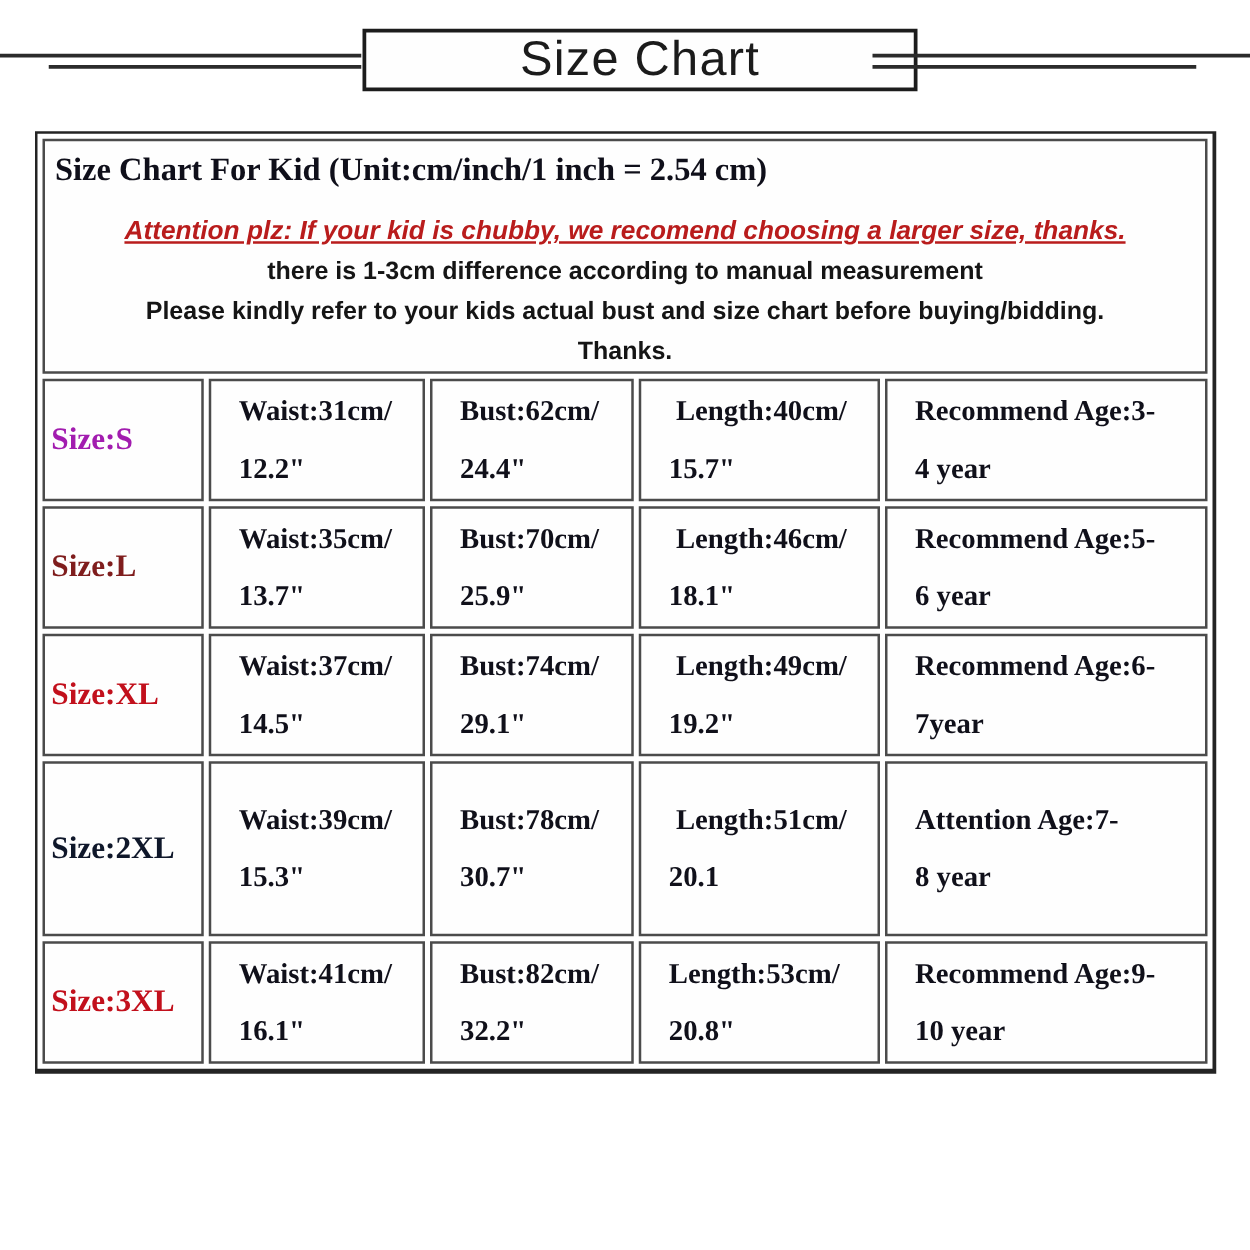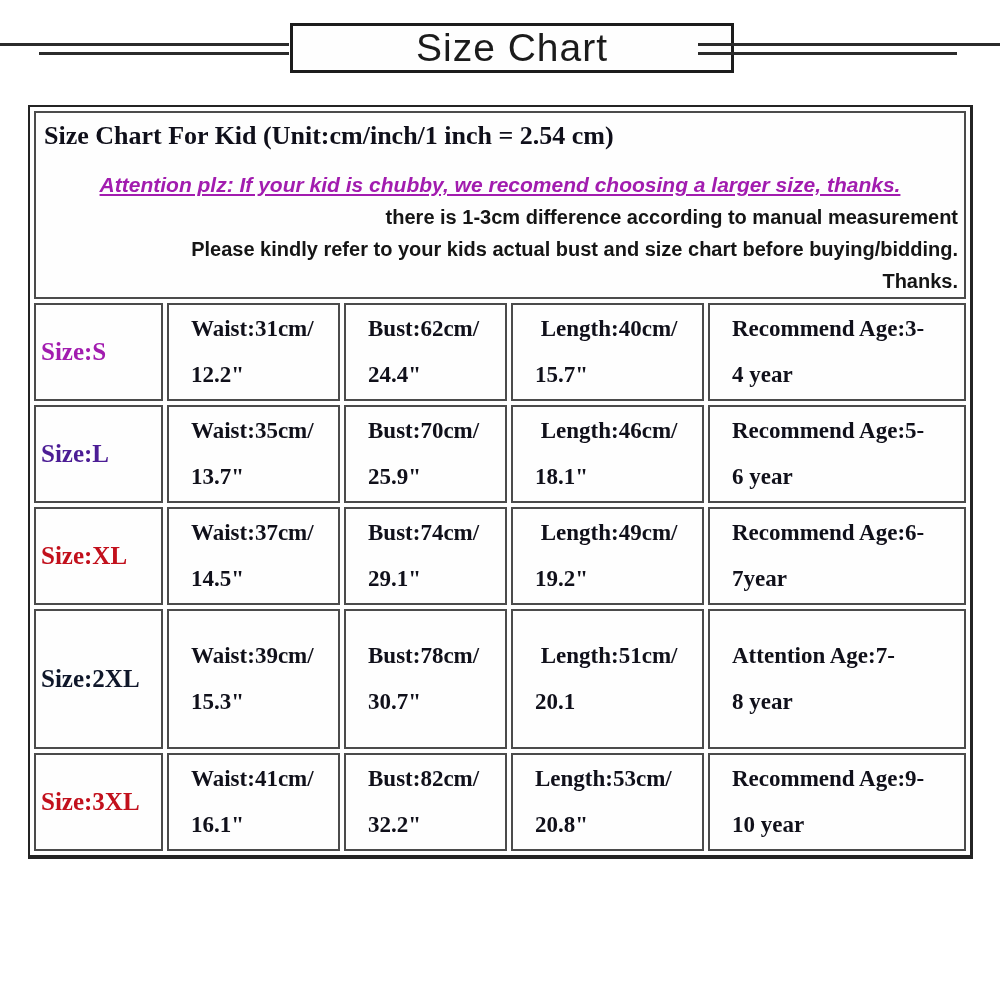--- a/index.html
+++ b/index.html
@@ -41,25 +41,25 @@
 
   
   .header-cell { height: 182px; vertical-align: top; padding: 8px 6px 4px 6px; margin-top: 13px; }
   .hd-heading {
     font-family: "Liberation Serif", serif;
     font-weight: bold; font-size: 26px; color: #0f0f1a;
     text-align: left; padding-left: 2px;
   }
   .hd-attention {
     margin-top: 22px; text-align: center;
-    font-weight: bold; font-style: italic; font-size: 21px; color: #a21caf;
+    font-weight: bold; font-style: italic; font-size: 21px; color: #b91c1c;
     text-decoration: underline;
   }
   .hd-note {
-    margin-top: 9px; text-align: right;
+    margin-top: 9px; text-align: center;
     font-weight: bold; font-size: 20px; color: #151515;
   }
 
   
   .row-size td { height: 98px; }
   .row-tall td { height: 140px; }
   .size-cell {
     font-family: "Liberation Serif", serif;
     font-weight: bold; font-size: 25px;
     padding-left: 5px;
@@ -116,21 +116,21 @@
         <div class="cell-line">15.7"</div>
       </td>
       <td>
         <div class="cell-line">Recommend Age:3-</div>
         <div class="cell-line">4 year</div>
       </td>
     </tr>
 
 
     <tr class="row-size">
-      <td class="size-cell" style="color: #4c1d95;">Size:L</td>
+      <td class="size-cell" style="color: #7f1d1d;">Size:L</td>
       <td>
         <div class="cell-line">Waist:35cm/</div>
         <div class="cell-line">13.7"</div>
       </td>
       <td>
         <div class="cell-line">Bust:70cm/</div>
         <div class="cell-line">25.9"</div>
       </td>
       <td>
         <div class="cell-line"> Length:46cm/</div>

